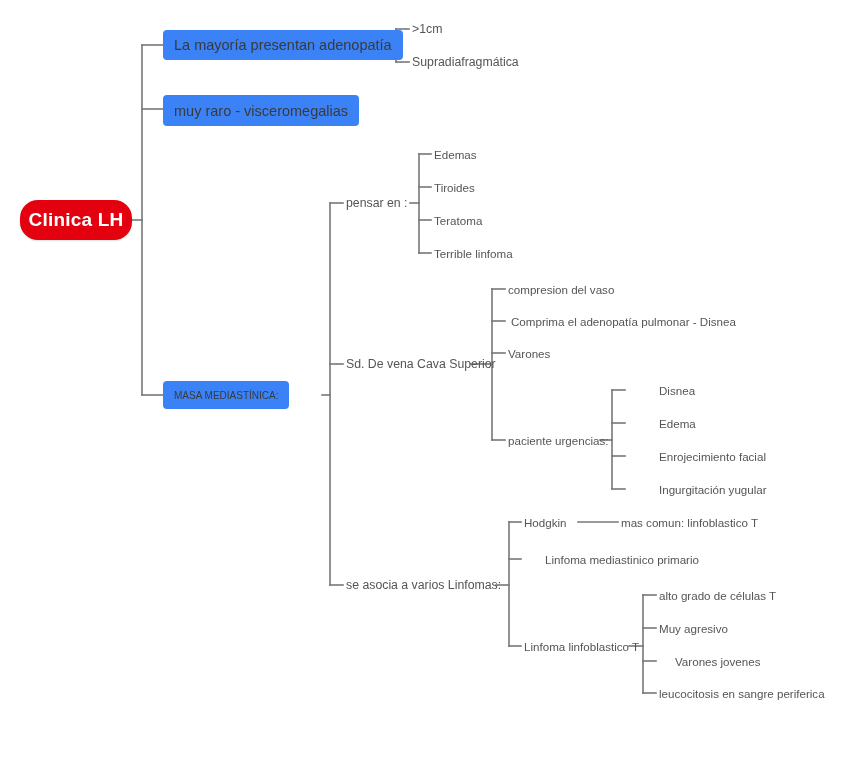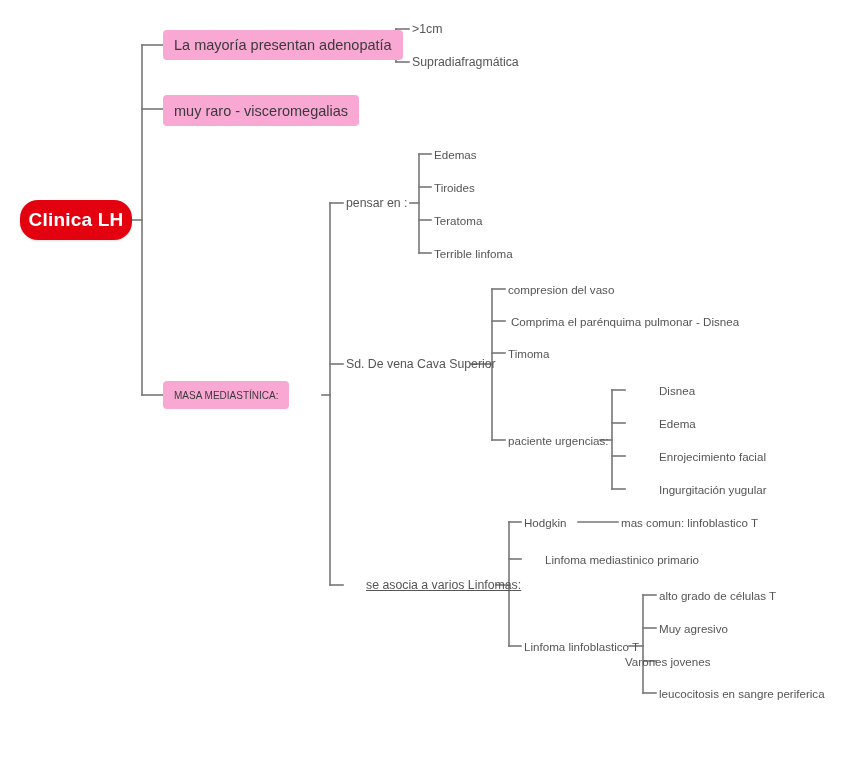--- a/index.html
+++ b/index.html
@@ -43,21 +43,21 @@
     border-radius: 18px;
     font-size: 19px;
     font-weight: bold;
     letter-spacing: 0.2px;
     padding: 0 16px;
     justify-content: center;
     box-shadow: 0 1px 2px rgba(0,0,0,0.12);
   }
   
   .node-boxed {
-    background: #f9a8d4;
+    background: #3b82f6;
     color: #3a3a3a;
     border-radius: 4px;
     font-size: 14.5px;
     padding: 0 11px;
     text-align: right;
   }
   .node-boxed.small {
     font-size: 10px;
   }
   
@@ -160,45 +160,45 @@
   <div class="node node-text lvl2" style="left:412px; top:55px; height:14px;">
     <span>Supradiafragmática</span>
   </div>
 
   <div class="node node-text lvl2" style="left:346px; top:196px; height:14px;text-align:center;">
     <span>pensar en :</span>
   </div>
   <div class="node node-text lvl2" style="left:346px; top:357px; height:14px;">
     <span>Sd. De vena Cava Superior</span>
   </div>
-  <div class="node node-text lvl2" style="left:366px; top:578px; height:14px;text-decoration:underline;">
+  <div class="node node-text lvl2" style="left:346px; top:578px; height:14px;">
     <span>se asocia a varios Linfomas:</span>
   </div>
 
   <div class="node node-text lvl3" style="left:434px; top:147px; height:14px;">
     <span>Edemas</span>
   </div>
   <div class="node node-text lvl3" style="left:434px; top:180px; height:14px;">
     <span>Tiroides</span>
   </div>
   <div class="node node-text lvl3" style="left:434px; top:213px; height:14px;text-align:right;">
     <span>Teratoma</span>
   </div>
   <div class="node node-text lvl3" style="left:434px; top:246px; height:14px;">
     <span>Terrible linfoma</span>
   </div>
 
   <div class="node node-text lvl3" style="left:508px; top:282px; height:14px;">
     <span>compresion del vaso</span>
   </div>
   <div class="node node-text lvl3" style="left:511px; top:314px; height:14px;">
-    <span>Comprima el parénquima pulmonar - Disnea</span>
+    <span>Comprima el adenopatía pulmonar - Disnea</span>
   </div>
   <div class="node node-text lvl3" style="left:508px; top:346px; height:14px;">
-    <span>Timoma</span>
+    <span>Varones</span>
   </div>
   <div class="node node-text lvl3" style="left:508px; top:433px; height:14px;">
     <span>paciente urgencias:</span>
   </div>
 
   <div class="node node-text lvl3" style="left:659px; top:383px; height:14px;">
     <span>Disnea</span>
   </div>
   <div class="node node-text lvl3" style="left:659px; top:416px; height:14px;">
     <span>Edema</span>
@@ -222,20 +222,20 @@
   <div class="node node-text lvl3" style="left:524px; top:639px; height:14px;">
     <span>Linfoma linfoblastico T</span>
   </div>
 
   <div class="node node-text lvl3" style="left:659px; top:588px; height:14px;">
     <span>alto grado de células T</span>
   </div>
   <div class="node node-text lvl3" style="left:659px; top:621px; height:14px;">
     <span>Muy agresivo</span>
   </div>
-  <div class="node node-text lvl3" style="left:625px; top:654px; height:14px;justify-content:center;">
+  <div class="node node-text lvl3" style="left:675px; top:654px; height:14px;justify-content:center;">
     <span>Varones jovenes</span>
   </div>
   <div class="node node-text lvl3" style="left:659px; top:686px; height:14px;">
     <span>leucocitosis en sangre periferica</span>
   </div>
 
 </div>
 
 </body></html>

